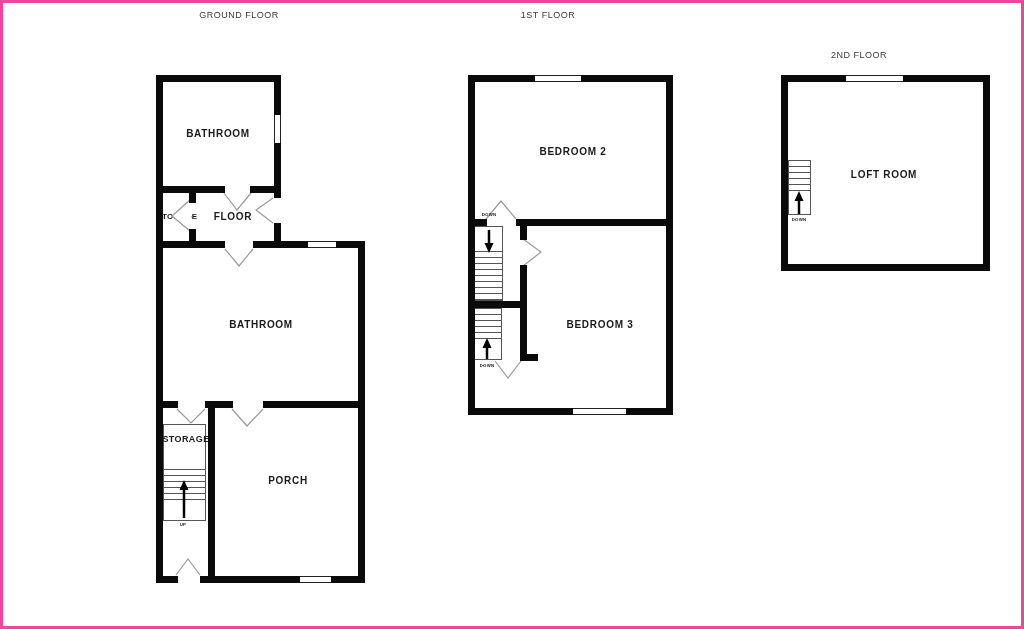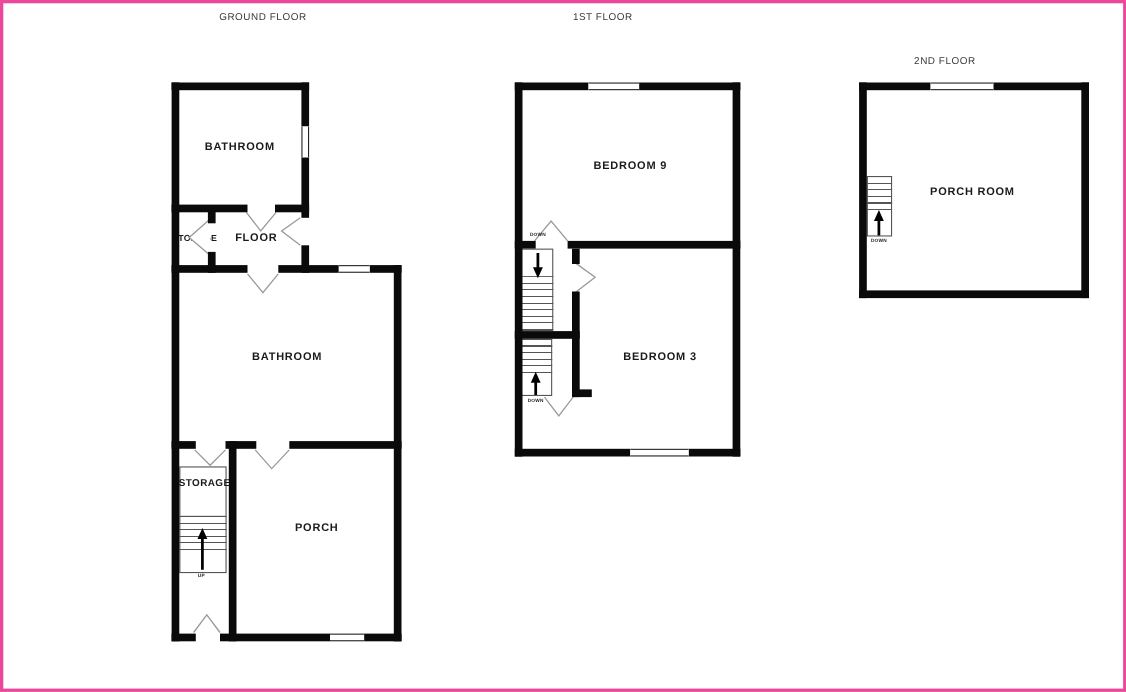--- a/index.html
+++ b/index.html
@@ -132,33 +132,33 @@
   <div class="stair-label" style="left:466px;top:209px;width:40px;">DOWN</div>
 
   <div class="stairbox" style="left:469px;top:305px;width:30px;height:52px;"></div>
   <div class="treads" style="left:469px;top:305px;width:30px;height:34px;"></div>
   <svg class="arrow" style="left:479px;top:335px;" width="10" height="22">
       <line x1="5" y1="21" x2="5" y2="9" stroke="#000" stroke-width="2.5"></line>
       <polygon points="0.5,10 9.5,10 5,0" fill="#000"></polygon>
     </svg>
   <div class="stair-label" style="left:464px;top:360px;width:40px;">DOWN</div>
 
-  <div class="room-label" style="left:510px;top:143px;width:120px;">BEDROOM 9</div>
+  <div class="room-label" style="left:510px;top:143px;width:120px;">BEDROOM 2</div>
   <div class="room-label" style="left:537px;top:316px;width:120px;">BEDROOM 3</div>
 
   <div class="wall" style="left:778px;top:72px;width:7px;height:196px;"></div>
   <div class="wall" style="left:778px;top:72px;width:65px;height:7px;"></div>
   <div class="win-h" style="left:843px;top:72px;width:57px;height:7px;"></div>
   <div class="wall" style="left:900px;top:72px;width:87px;height:7px;"></div>
   <div class="wall" style="left:980px;top:72px;width:7px;height:196px;"></div>
   <div class="wall" style="left:778px;top:261px;width:209px;height:7px;"></div>
 
   <div class="stairbox" style="left:785px;top:157px;width:23px;height:55px;"></div>
   <div class="treads" style="left:785px;top:157px;width:23px;height:36px;"></div>
   <svg class="arrow" style="left:791px;top:188px;" width="10" height="24">
       <line x1="5" y1="23" x2="5" y2="9" stroke="#000" stroke-width="2.5"></line>
       <polygon points="0.5,10 9.5,10 5,0" fill="#000"></polygon>
     </svg>
   <div class="stair-label" style="left:776px;top:214px;width:40px;">DOWN</div>
 
-  <div class="room-label" style="left:821px;top:166px;width:120px;">PORCH ROOM</div>
+  <div class="room-label" style="left:821px;top:166px;width:120px;">LOFT ROOM</div>
 
 </div>
 
 </body></html>

